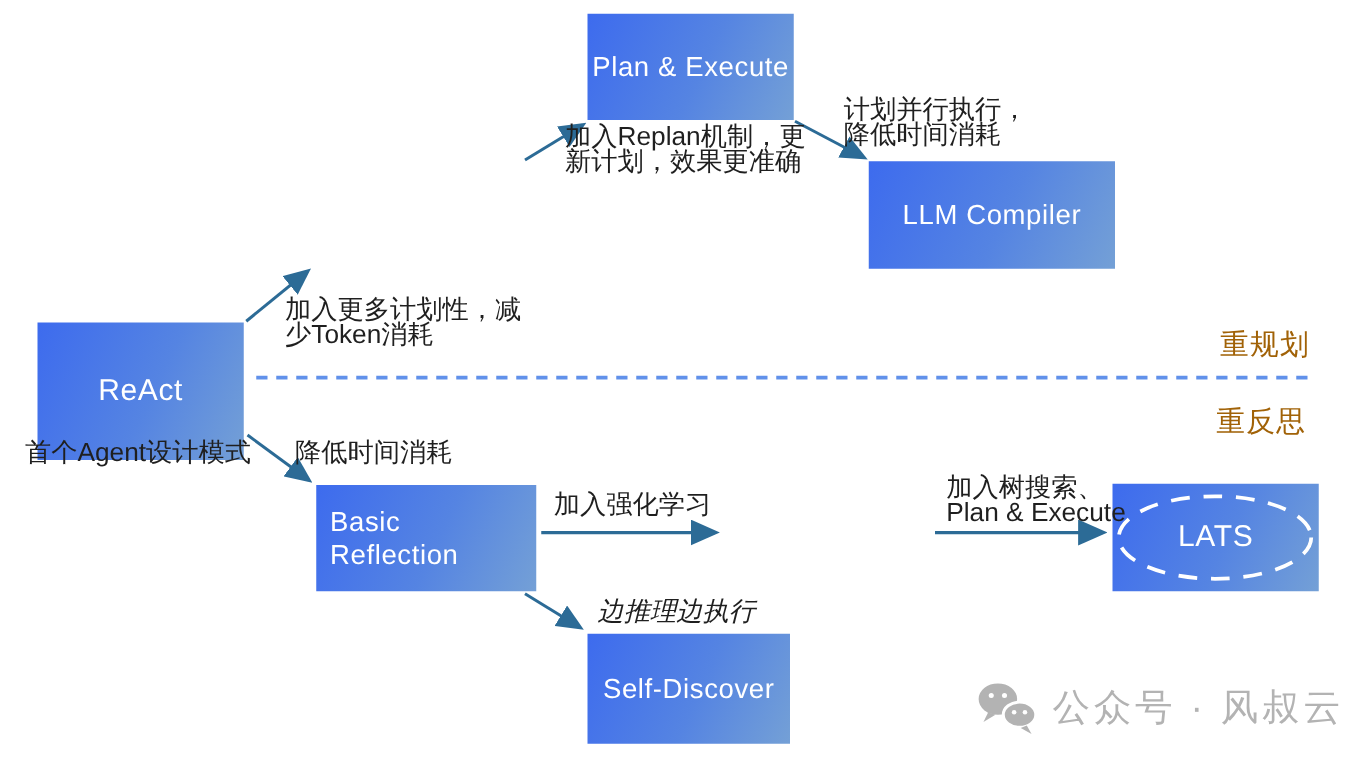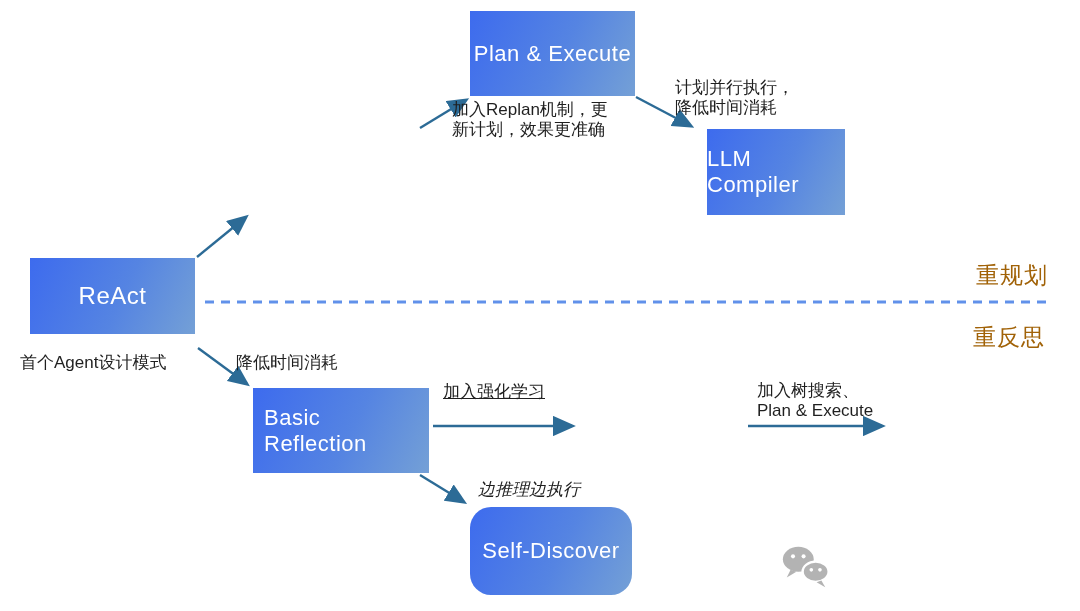--- a/index.html
+++ b/index.html
@@ -23,41 +23,41 @@
     align-items: center;
     justify-content: center;
     color: #ffffff;
     font-size: 22px;
     font-weight: 300;
     letter-spacing: 0.5px;
     background: linear-gradient(115deg, #3d6bee 0%, #5584e2 55%, #74a0d6 100%);
   }
   #n-plan          { left: 470px; top: 11px;  width: 165px; height: 85px; }
   #n-rewooo        { left: 253px; top: 130px; width: 165px; height: 85px; font-size: 24px; }
-  #n-llm           { left: 695px; top: 129px; width: 138px; height: 86px; margin-left: 12px; }
-  #n-react         { left: 30px;  top: 258px; width: 165px; height: 76px; font-size: 24px; }
+  #n-llm           { left: 695px; top: 129px; width: 197px; height: 86px; }
+  #n-react         { left: 30px;  top: 258px; width: 165px; height: 110px; font-size: 24px; }
   #n-basic         { left: 253px; top: 388px; width: 165px; height: 85px; padding-left: 11px; }
   #n-reflextion    { left: 580px; top: 388px; width: 160px; height: 87px; font-size: 24px; }
   #n-lats          { left: 890px; top: 387px; width: 165px; height: 86px; font-size: 24px; }
-  #n-selfdiscover  { left: 470px; top: 507px; width: 162px; height: 88px; border-radius: 21px; }
+  #n-selfdiscover  { left: 470px; top: 507px; width: 162px; height: 88px; }
   #n-lats .lats-ellipse { position: absolute; left: 0; top: 0; }
   #n-lats .lats-text { position: relative; z-index: 2; }
   .annotation {
     position: absolute;
     color: #1f1f1f;
-    font-size: 17px;
+    font-size: 21px;
     line-height: 20px;
     white-space: pre-line;
   }
   #a-rewooo-plan   { left: 452px; top: 100px; }
   #a-plan-llm      { left: 675px; top: 78px;  }
   #a-react-rewooo  { left: 228px; top: 238px; }
   #a-react-caption { left: 20px;  top: 353px; text-align: right; }
   #a-react-basic   { left: 236px; top: 353px; }
-  #a-basic-reflex  { left: 443px; top: 382px; text-decoration: underline; }
+  #a-basic-reflex  { left: 443px; top: 394px; }
   #a-reflex-lats   { left: 757px; top: 381px; }
   #a-basic-selfdis { left: 478px; top: 480px; font-style: italic; }
   .section-label {
     position: absolute;
     color: #a16207;
     font-size: 23px;
     font-weight: 400;
     letter-spacing: 1px;
     margin-left: 48px;
   }
@@ -103,26 +103,34 @@
 
     <line x1="748" y1="426" x2="882" y2="426" stroke="#2c6b96" stroke-width="2.6" marker-end="url(#arrowhead)"></line>
 
     <line x1="205" y1="302" x2="1050" y2="302" stroke="#6191ea" stroke-width="3" stroke-dasharray="9 7"></line>
   </svg>
 
   <div class="node" id="n-plan">Plan &amp; Execute</div>
   <div class="node" id="n-llm">LLM Compiler</div>
   <div class="node" id="n-react">ReAct</div>
   <div class="node" id="n-basic">Basic Reflection</div>
+  <div class="node" id="n-lats">
+    <svg class="lats-ellipse" width="165" height="86" viewBox="0 0 165 86">
+      <ellipse cx="82" cy="43" rx="77" ry="33" fill="none" stroke="#ffffff" stroke-width="3" stroke-dasharray="15 11"></ellipse>
+    </svg>
+    <span class="lats-text">LATS</span>
+  </div>
   <div class="node" id="n-selfdiscover">Self-Discover</div>
 
   <div class="annotation" id="a-rewooo-plan">加入Replan机制，更
 新计划，效果更准确</div>
   <div class="annotation" id="a-plan-llm">计划并行执行，
 降低时间消耗</div>
+  <div class="annotation" id="a-react-rewooo">加入更多计划性，减
+少Token消耗</div>
   <div class="annotation" id="a-react-caption">首个Agent设计模式</div>
   <div class="annotation" id="a-react-basic">降低时间消耗</div>
   <div class="annotation" id="a-basic-reflex">加入强化学习</div>
   <div class="annotation" id="a-reflex-lats">加入树搜索、
 Plan &amp; Execute</div>
   <div class="annotation" id="a-basic-selfdis">边推理边执行</div>
 
   <div class="section-label" id="sec-planning">重规划</div>
   <div class="section-label" id="sec-reflect">重反思</div>
 
@@ -130,15 +138,16 @@
     <svg width="52" height="46" viewBox="0 0 54 46">
       <ellipse cx="19" cy="16" rx="16" ry="13" fill="#b3b3b3"></ellipse>
       <path d="M11 27 L7 35 L17 29 Z" fill="#b3b3b3"></path>
       <circle cx="13.5" cy="13" r="2.1" fill="#ffffff"></circle>
       <circle cx="24.5" cy="13" r="2.1" fill="#ffffff"></circle>
       <ellipse cx="37" cy="29" rx="13.5" ry="10.5" fill="#b3b3b3" stroke="#ffffff" stroke-width="2.5"></ellipse>
       <path d="M43 38 L47 45 L38 40 Z" fill="#b3b3b3"></path>
       <circle cx="32.5" cy="27" r="1.9" fill="#ffffff"></circle>
       <circle cx="41.5" cy="27" r="1.9" fill="#ffffff"></circle>
     </svg>
+    <span class="wm-text">公众号 · 风叔云</span>
   </div>
 
 </div>
 
 </body></html>

